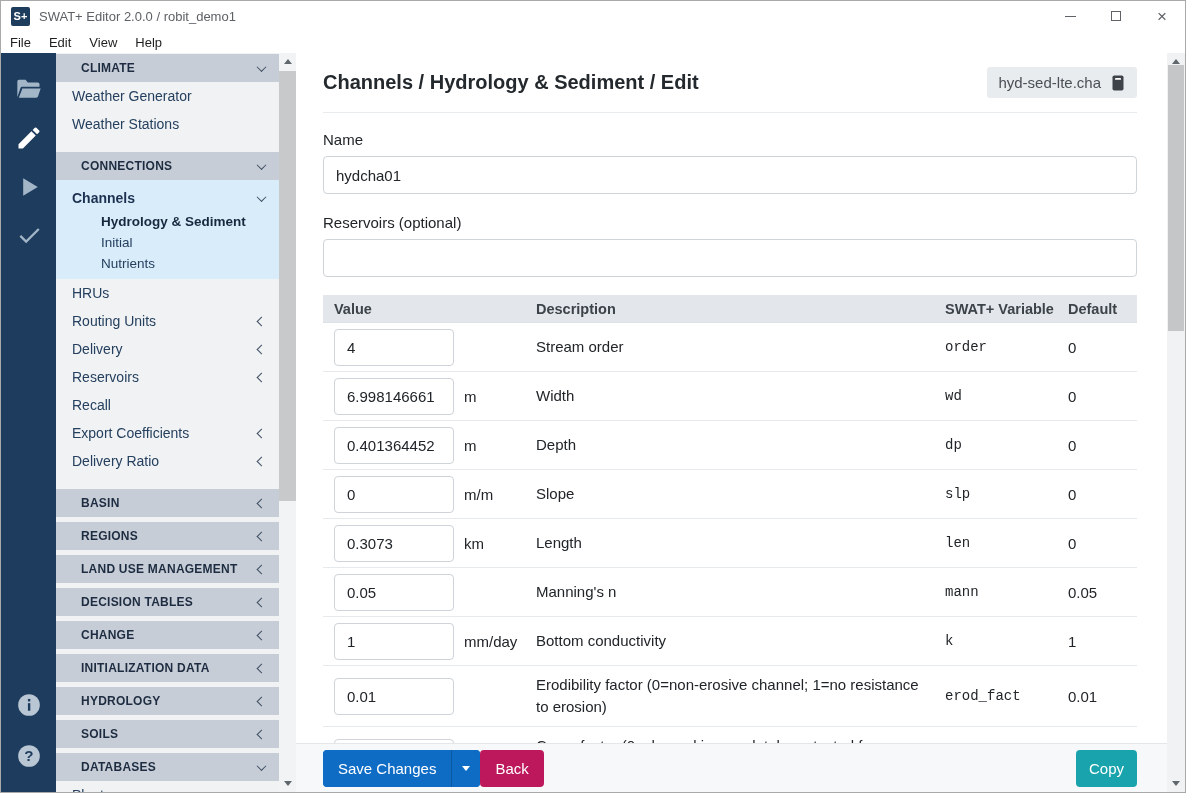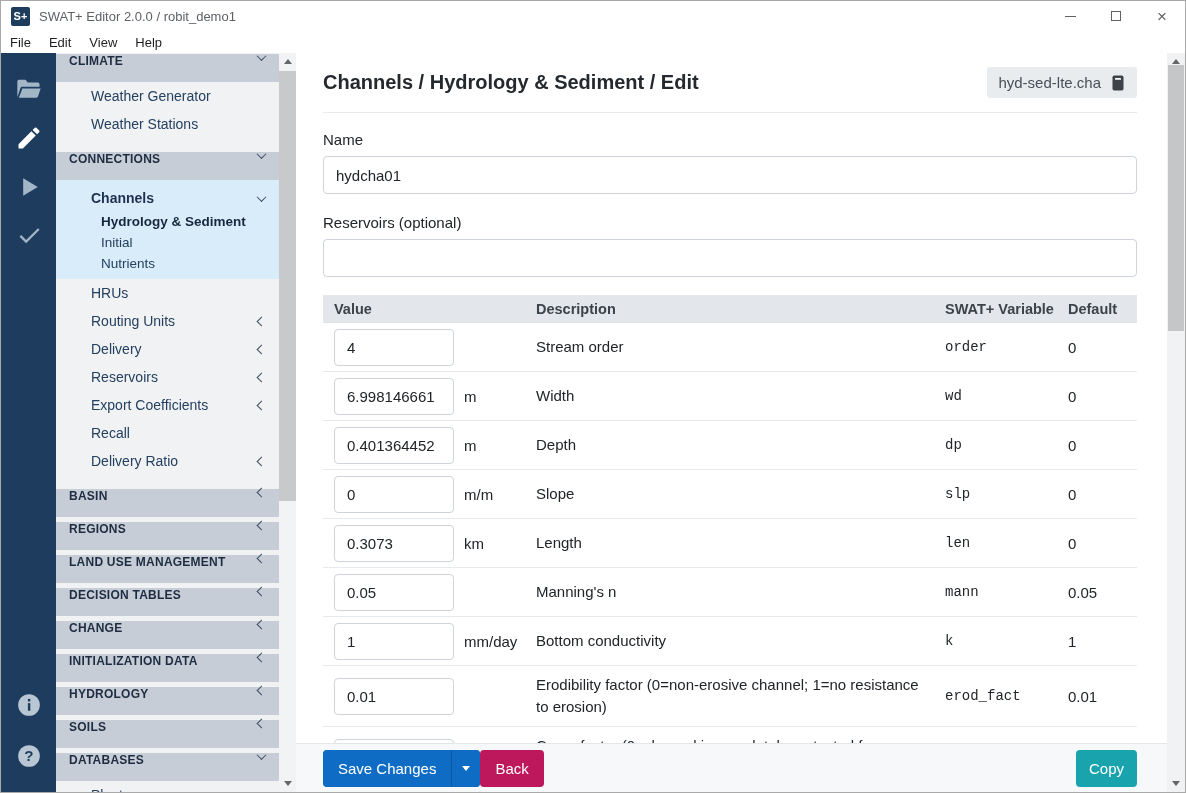--- a/index.html
+++ b/index.html
@@ -24,24 +24,24 @@
   .rail { position:absolute; top:52px; bottom:0; left:0; width:55px; background:#1e3c5e; }
   .rail-icon { width:55px; height:44px; display:flex; align-items:center; justify-content:center; }
   .rail-icon svg { width:28px; height:28px; fill:#a3b6c8; }
   .rail-icon.active svg { fill:#ffffff; }
   .rail-top { position:absolute; top:14px; left:0; display:flex; flex-direction:column; gap:5px; }
   .rail-bottom { position:absolute; bottom:14px; left:0; display:flex; flex-direction:column; gap:7px; }
   .rail-bottom .rail-icon svg { width:26px; height:26px; }
 
   
   .sidebar { position:absolute; top:52px; bottom:0; left:55px; width:223px; background:#f1f2f4; overflow:hidden; font-size:14px; color:#25405f; }
-  .side-header { height:28px; background:#c7cdd7; color:#1d2c40; font-size:12px; font-weight:bold; letter-spacing:.02em; display:flex; justify-content:space-between; padding:0 14px 0 13px; margin-top:1px; cursor:pointer; }
+  .side-header { height:28px; background:#c7cdd7; color:#1d2c40; font-size:12px; font-weight:bold; letter-spacing:.02em; display:flex; align-items:center; justify-content:space-between; padding:0 14px 0 25px; margin-top:1px; cursor:pointer; }
   .side-header + .side-header { margin-top:5px; }
   .side-gap { height:13px; }
-  .side-item { height:28px; display:flex; align-items:center; justify-content:space-between; padding:0 14px 0 35px; cursor:pointer; }
+  .side-item { height:28px; display:flex; align-items:center; justify-content:space-between; padding:0 14px 0 16px; cursor:pointer; }
   .side-item.bold { font-weight:bold; color:#1c3050; }
   .active-group { background:#d9ecfa; padding:5px 0; }
   .active-group .side-item { height:26px; }
   .side-subitem { height:21px; display:flex; align-items:center; padding-left:45px; font-size:13.5px; cursor:pointer; }
   .side-subitem.bold { font-weight:bold; color:#16283e; }
   .chev { display:inline-block; width:7px; height:7px; border-right:1.7px solid #3e4f63; border-bottom:1.7px solid #3e4f63; flex:none; }
   .chev.down { transform:rotate(45deg) translate(-1px,-1px); }
   .chev.left { transform:rotate(135deg); }
 
   
@@ -195,25 +195,25 @@
       </div>
     <div class="side-item">
         <span>Delivery</span>
         <span class="chev left"></span>
       </div>
     <div class="side-item">
         <span>Reservoirs</span>
         <span class="chev left"></span>
       </div>
     <div class="side-item">
+        <span>Recall</span>
+      </div>
+    <div class="side-item">
         <span>Export Coefficients</span>
         <span class="chev left"></span>
-      </div>
-    <div class="side-item">
-        <span>Recall</span>
       </div>
     <div class="side-item">
         <span>Delivery Ratio</span>
         <span class="chev left"></span>
       </div>
     <div class="side-gap"></div>
     <div class="side-header">
         <span>BASIN</span>
         <span class="chev left"></span>
       </div>

